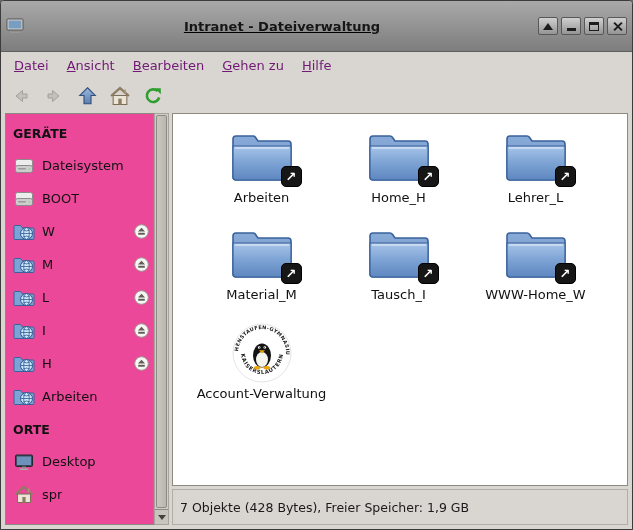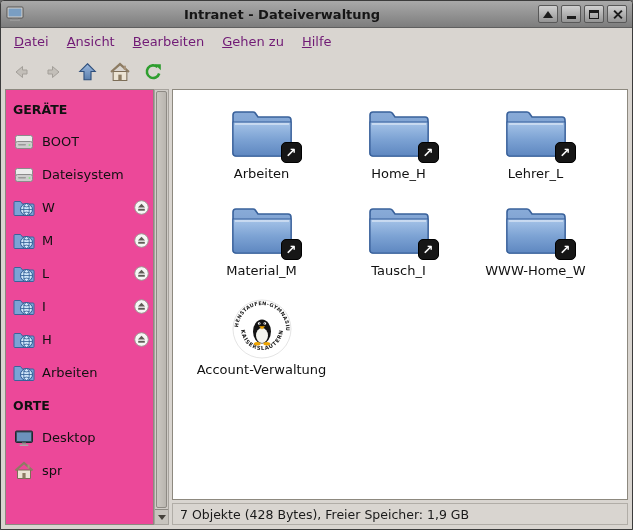--- a/index.html
+++ b/index.html
@@ -6,21 +6,21 @@
   html,body { width: 633px; height: 530px; }
   body { font-family: "DejaVu Sans", sans-serif; background: #6a6a6a; }
 
   .window { position: relative; width: 633px; height: 530px; background: #d9d5d0;
             border: 1px solid #3c3c3c; border-radius: 4px 4px 0 0;
             display: flex; flex-direction: column; overflow: hidden; }
 
   
   .titlebar { flex: 0 0 27px; background: linear-gradient(#a9a9a9, #7d7d7d);
               border-bottom: 1px solid #5f5f5f; display: flex; align-items: center;
-              padding: 4px 5px; gap: 6px; }
+              padding: 16px 5px; gap: 6px; text-decoration: underline; }
   .win-icon { width: 20px; height: 18px; display: flex; align-items: center; }
   .title { flex: 1; text-align: center; font-size: 13px; font-weight: bold; color: #161616; }
   .controls { display: flex; gap: 3px; }
   .wbtn { width: 20px; height: 18px; background: linear-gradient(#d0d0d0, #949494);
           border: 1px solid #585858; border-radius: 2px;
           display: flex; align-items: center; justify-content: center; }
   .g-shade { width: 0; height: 0; border-left: 5px solid transparent;
              border-right: 5px solid transparent; border-bottom: 7px solid #1c1c1c; }
   .g-minimize { width: 9px; height: 3px; background: #1c1c1c; align-self: flex-end; margin-bottom: 3px; }
   .g-maximize { width: 10px; height: 9px; border: 1px solid #1c1c1c; border-top: 3px solid #1c1c1c; }
@@ -72,21 +72,21 @@
   .file { display: flex; flex-direction: column; align-items: center; }
   .icon-wrap { position: relative; width: 66px; height: 58px; }
   .icon-wrap.logo { width: 60px; height: 60px; }
   .emblem { position: absolute; right: -7px; bottom: 0; width: 21px; height: 21px;
             background: #161616; border: 1px solid #000; border-radius: 5px; color: #fff;
             display: flex; align-items: center; justify-content: center;
             font-size: 13px; font-weight: bold; }
   .file-label { margin-top: 3px; font-size: 13px; color: #111; text-align: center;
                 white-space: nowrap; }
 
-  .statusbar { height: 22px; margin-top: 3px; border: 1px solid #b1ada7;
+  .statusbar { height: 36px; margin-top: 3px; border: 1px solid #b1ada7;
                background: #d9d5d0; display: flex; align-items: center;
                padding: 0 7px; font-size: 12.5px; color: #1a1a1a; }
 </style>
 </head>
 <body>
 
 <div class="window">
 
   <div class="titlebar">
     <span class="win-icon">
@@ -165,32 +165,32 @@
         <div class="sb-header">GERÄTE</div>
         <div class="sb-item">
           <span class="sb-icon">
             <svg width="20" height="18" viewBox="0 0 20 18">
     <rect x="1.5" y="2.5" width="17" height="8" rx="2" fill="#ececec" stroke="#8b8b8b"></rect>
     <rect x="1.5" y="8.5" width="17" height="7" rx="2" fill="#cdcdcd" stroke="#8b8b8b"></rect>
     <rect x="4" y="11" width="8" height="1.6" rx="0.8" fill="#9a9a9a"></rect>
     <circle cx="15.5" cy="12" r="1" fill="#89e089"></circle>
             </svg>
           </span>
-          <span class="sb-label">BOOT</span>
+          <span class="sb-label">Dateisystem</span>
         </div>
         <div class="sb-item">
           <span class="sb-icon">
             <svg width="20" height="18" viewBox="0 0 20 18">
     <rect x="1.5" y="2.5" width="17" height="8" rx="2" fill="#ececec" stroke="#8b8b8b"></rect>
     <rect x="1.5" y="8.5" width="17" height="7" rx="2" fill="#cdcdcd" stroke="#8b8b8b"></rect>
     <rect x="4" y="11" width="8" height="1.6" rx="0.8" fill="#9a9a9a"></rect>
     <circle cx="15.5" cy="12" r="1" fill="#89e089"></circle>
             </svg>
           </span>
-          <span class="sb-label">Dateisystem</span>
+          <span class="sb-label">BOOT</span>
         </div>
         <div class="sb-item">
           <span class="sb-icon">
             <svg width="22" height="18" viewBox="0 0 22 18">
     <path d="M1 3.5 a1 1 0 0 1 1-1 h5.5 l2 2.5 H20 a1 1 0 0 1 1 1 v9.5 a1 1 0 0 1 -1 1 H2 a1 1 0 0 1 -1-1 Z" fill="#7ba3d6" stroke="#3a639b"></path>
     <circle cx="13.5" cy="10.5" r="6" fill="#cfe6fa" stroke="#2d5c94"></circle>
     <ellipse cx="13.5" cy="10.5" rx="2.8" ry="6" fill="none" stroke="#2d5c94" stroke-width="0.8"></ellipse>
     <path d="M7.5 10.5 h12 M9.5 6.8 q4 2.3 8 0 M9.5 14.2 q4 -2.3 8 0" stroke="#2d5c94" stroke-width="0.8" fill="none"></path>
             </svg>
           </span>

